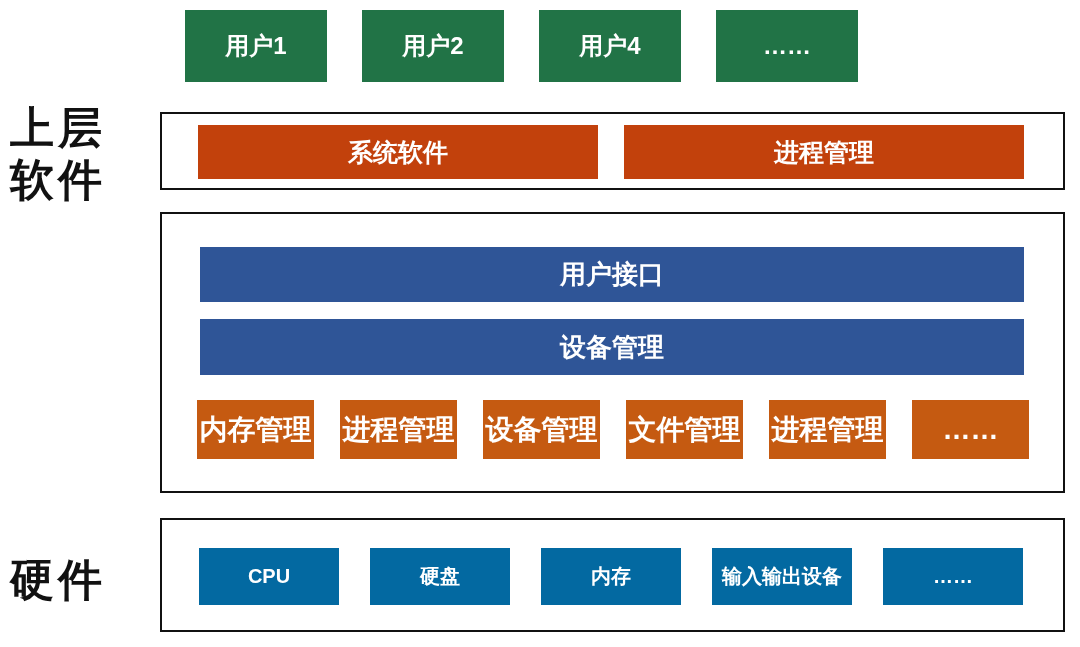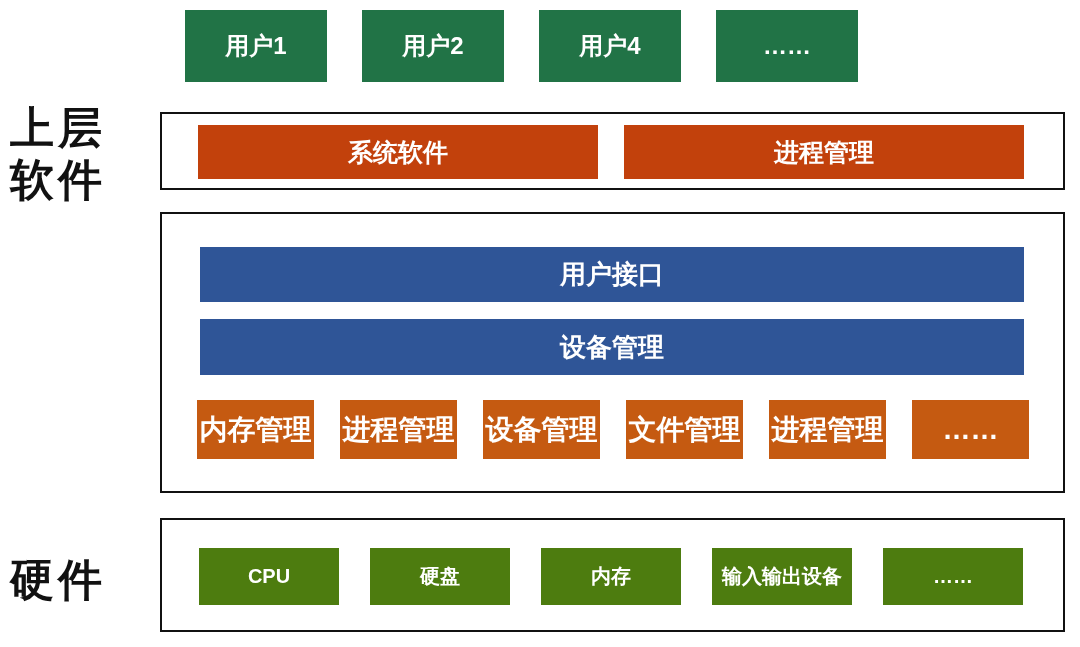--- a/index.html
+++ b/index.html
@@ -35,21 +35,21 @@
     display:flex;align-items:center;justify-content:center;
     color:#fff;font-weight:700;font-size:26px;
   }
   .os-bar.bar1{top:33px;}
   .os-bar.bar2{top:105px;height:56px;}
   .module-row{top:186px;left:35px;width:832px;gap:26px;}
   .module-box{width:117px;height:59px;background:#c55a11;font-size:28px;}
   
   .frame-hw{top:518px;height:114px;}
   .hw-row{top:28px;left:37px;width:824px;gap:31px;}
-  .hw-box{width:140px;height:57px;background:#4d7c0f;font-size:20px;}
+  .hw-box{width:140px;height:57px;background:#0369a1;font-size:20px;}
 </style>
 </head>
 <body>
 
 <div class="canvas">
 
   <div class="side-label" style="top:102px;">上层
 软件</div>
   <div class="side-label" style="top:554px;">硬件</div>
 

